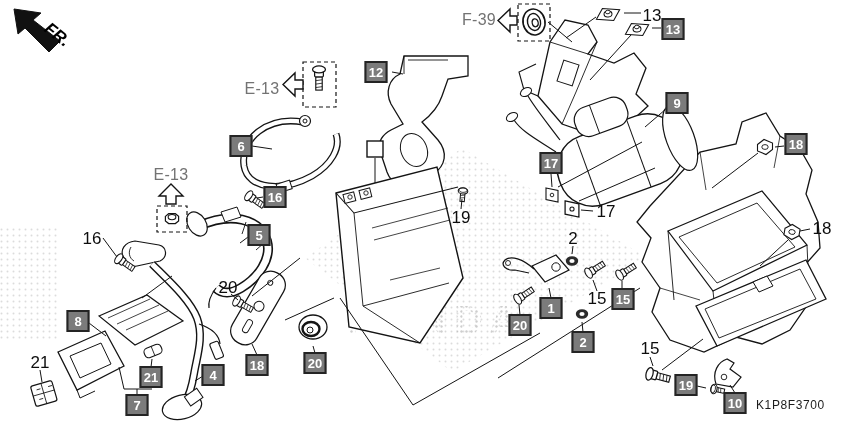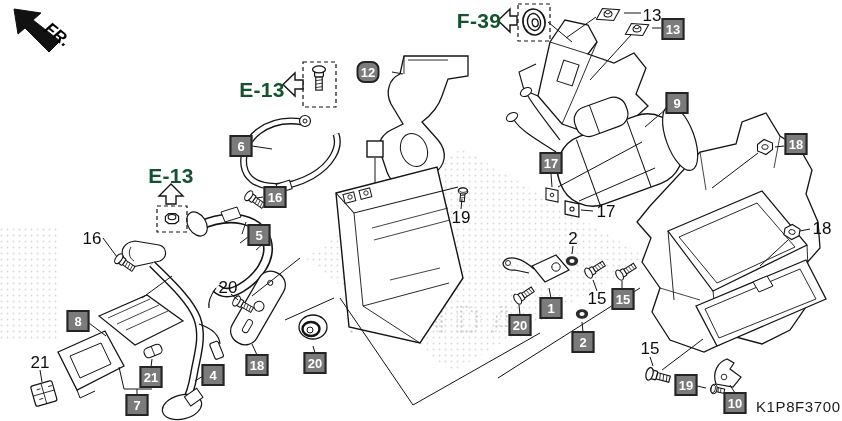--- a/index.html
+++ b/index.html
@@ -5,22 +5,22 @@
   html,body{margin:0;padding:0;background:#fff}
   .stage{position:relative;width:842px;height:421px;background:#ffffff;overflow:hidden;
          font-family:"Liberation Sans",sans-serif}
   .stage svg{position:absolute;left:0;top:0}
   #labels{position:absolute;left:0;top:0;width:100%;height:100%}
   .lbl{position:absolute;transform:translate(-50%,-50%);white-space:nowrap;line-height:1}
   .boxed{width:23px;height:22px;background:#7b7b7b;border:2px solid #242424;color:#fff;
          font-size:13px;font-weight:700;display:flex;align-items:center;justify-content:center;
          box-sizing:border-box}
   .plain{color:#0d0d0d;font-size:17px}
-  .ref{color:#14532d;font-size:21px;font-weight:700;letter-spacing:.3px}
-  .code{position:absolute;left:756px;top:398px;font-size:15px;color:#1c1c1c;letter-spacing:.6px}
+  .ref{color:#737373;font-size:16px;font-weight:400;letter-spacing:.3px}
+  .code{position:absolute;left:756px;top:398px;font-size:12px;color:#1c1c1c;letter-spacing:.6px}
   .fr{position:absolute;left:57px;top:35px;transform:translate(-50%,-50%) rotate(38deg);
       font-size:17px;font-weight:700;font-style:italic;color:#000}
 </style>
 </head>
 <body>
 
 <div class="stage">
 
 <svg width="842" height="421" viewBox="0 0 842 421">
   <defs>
@@ -238,21 +238,21 @@
     <rect x="157" y="206" width="30" height="26" fill="none" stroke="#141414" stroke-width="1.2" stroke-dasharray="4 3"></rect>
     <use href="#nutg" transform="translate(172,219) scale(1.2)"></use>
     <path d="M171,184 L183,196 L176,196 L176,204 L166,204 L166,196 L159,196 Z" fill="#fff" stroke="#141414" stroke-width="1.4"></path>
     <rect x="518" y="4" width="32" height="37" fill="none" stroke="#141414" stroke-width="1.2" stroke-dasharray="4 3"></rect>
     <use href="#grommetg" transform="translate(534,22) rotate(-12)"></use>
     <path d="M498,20.5 L510,9 L510,16 L517,16 L517,25 L510,25 L510,32 Z" fill="#fff" stroke="#141414" stroke-width="1.4"></path>
   </g>
 </svg>
 
 <div id="labels">
-      <div class="lbl boxed" style="left: 368px; top: 72px; border-radius: 8px;">12</div>
+      <div class="lbl boxed" style="left: 376px; top: 72px;">12</div>
       <div class="lbl boxed" style="left: 673px; top: 29px;">13</div>
       <div class="lbl boxed" style="left: 677px; top: 103px;">9</div>
       <div class="lbl boxed" style="left: 796px; top: 144px;">18</div>
       <div class="lbl boxed" style="left: 551px; top: 163px;">17</div>
       <div class="lbl boxed" style="left: 241px; top: 146px;">6</div>
       <div class="lbl boxed" style="left: 275px; top: 197px;">16</div>
       <div class="lbl boxed" style="left: 259px; top: 235px;">5</div>
       <div class="lbl boxed" style="left: 623px; top: 299px;">15</div>
       <div class="lbl boxed" style="left: 551px; top: 308px;">1</div>
       <div class="lbl boxed" style="left: 520px; top: 325px;">20</div>

